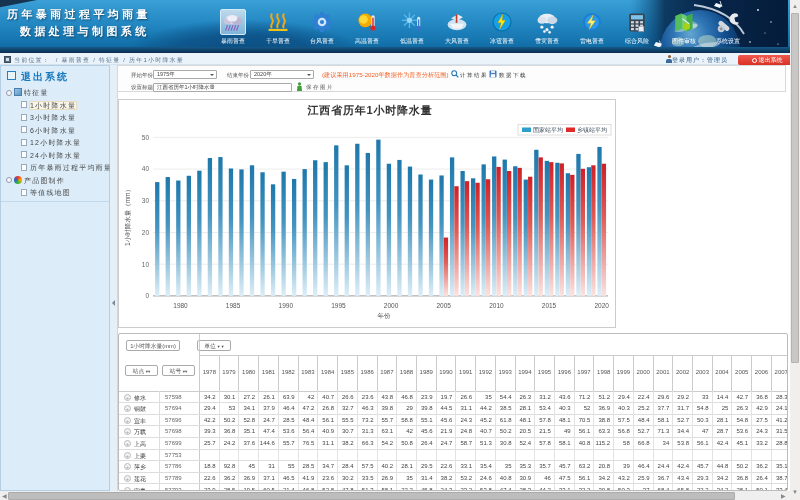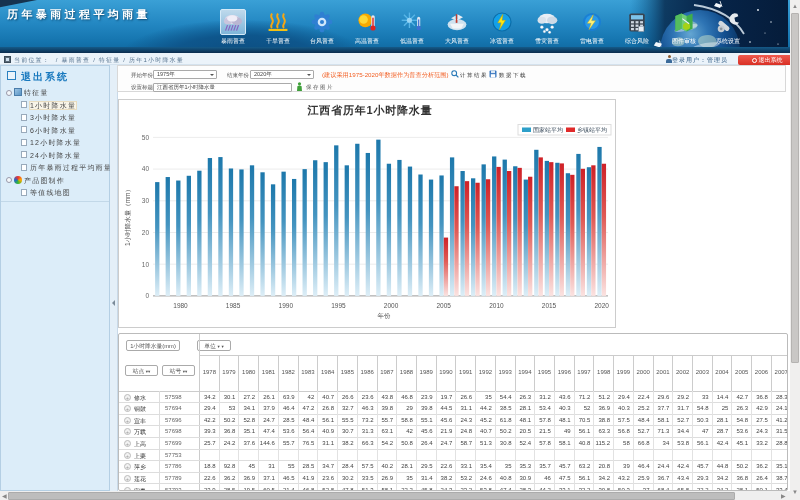--- a/index.html
+++ b/index.html
@@ -124,20 +124,21 @@
           <line x1="29.5" y1="40.5" x2="31" y2="46.5" stroke="#fff" stroke-width="0.7"></line>
 <circle cx="128" cy="10" r="0.9"></circle>
           <circle cx="141" cy="22" r="0.7"></circle>
           <circle cx="120" cy="42" r="0.8"></circle>
           <circle cx="148" cy="44" r="0.6"></circle>
           <circle cx="135" cy="33" r="0.5"></circle>
 </g>
 </svg>
     <div id="hdr-darkbot"></div>
     <div id="title1">历年暴雨过程平均雨量</div>
+    <div id="title2">数据处理与制图系统</div>
     <div class="hicon sel" style="left:211px;">
         <svg class="ic" viewBox="0 0 28 28">
           <ellipse cx="13" cy="11" rx="9.5" ry="6" fill="#dcd9ea"></ellipse>
           <ellipse cx="7.5" cy="13" rx="5" ry="4" fill="#c9c5dd"></ellipse>
           <ellipse cx="19" cy="13" rx="6.5" ry="5" fill="#bab6d2"></ellipse>
           <ellipse cx="13" cy="9.5" rx="6.5" ry="4" fill="#efedf7"></ellipse>
           <g stroke="#8a5fc0" stroke-width="1.5">
             <line x1="7" y1="18" x2="4.5" y2="25"></line>
             <line x1="10.5" y1="18" x2="8" y2="25"></line>
             <line x1="14" y1="18" x2="11.5" y2="25"></line>

